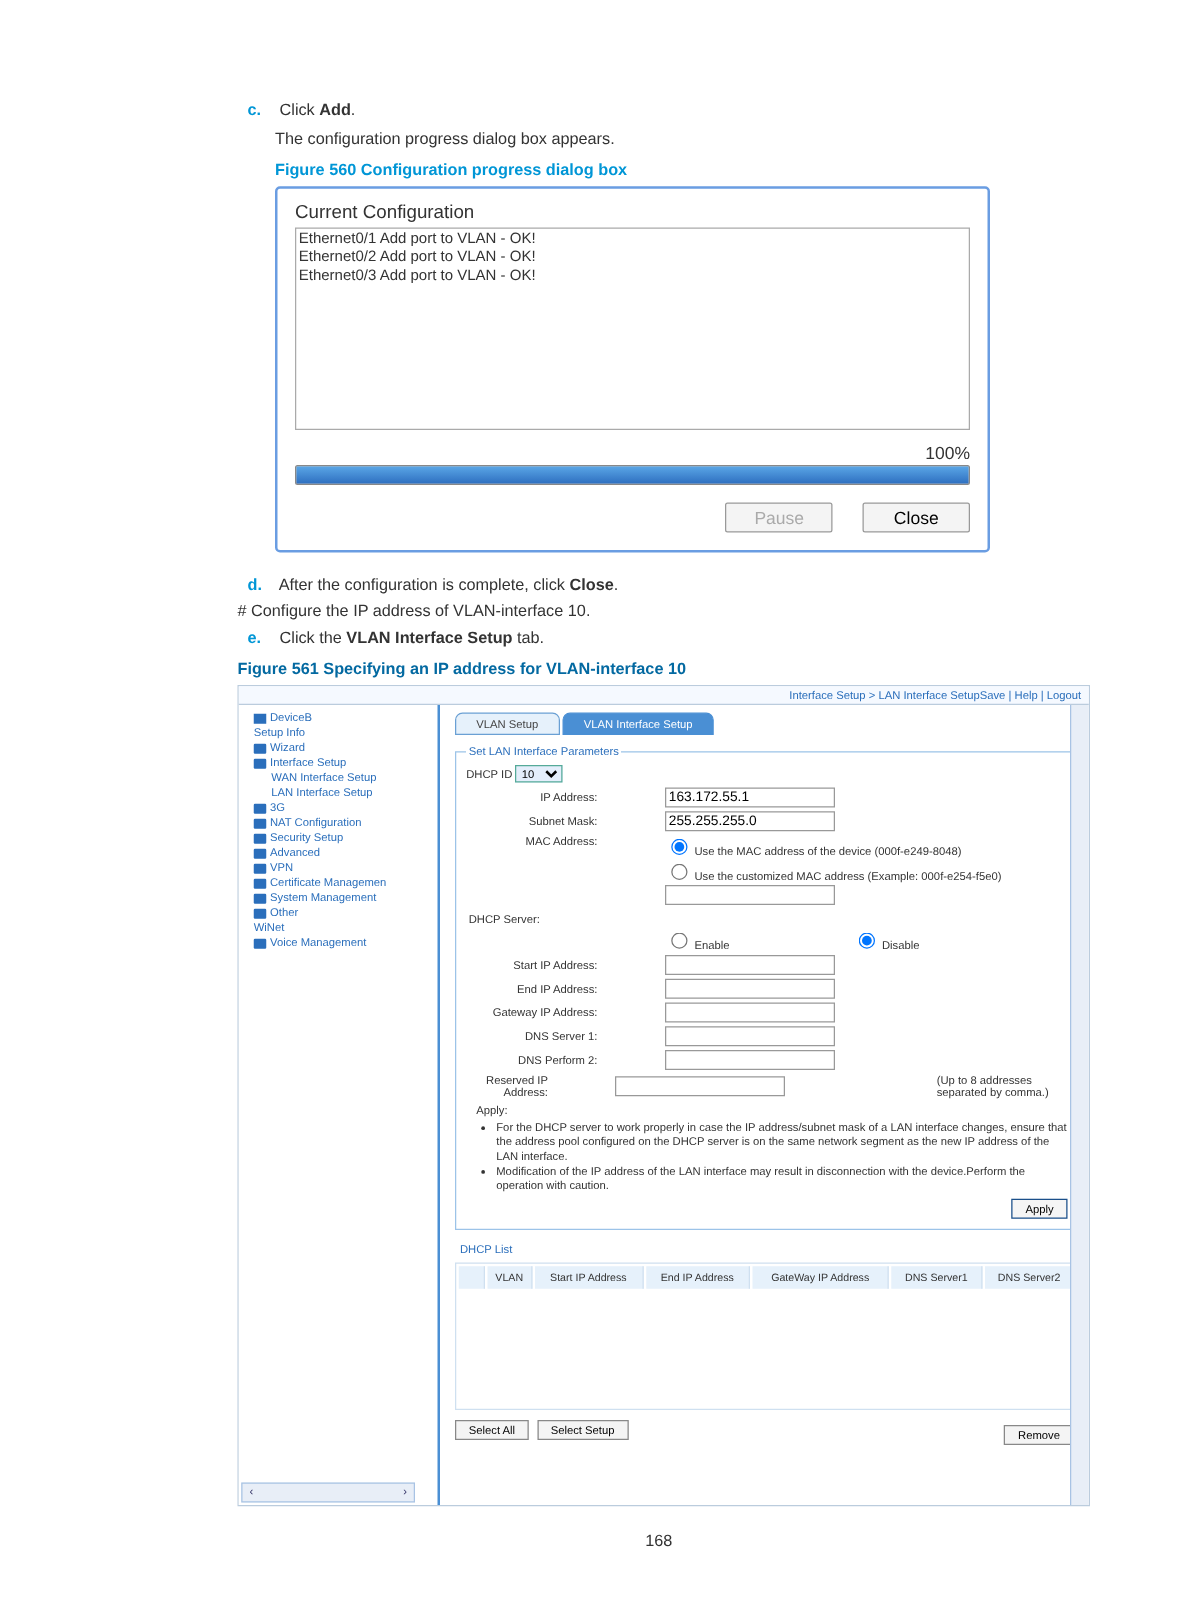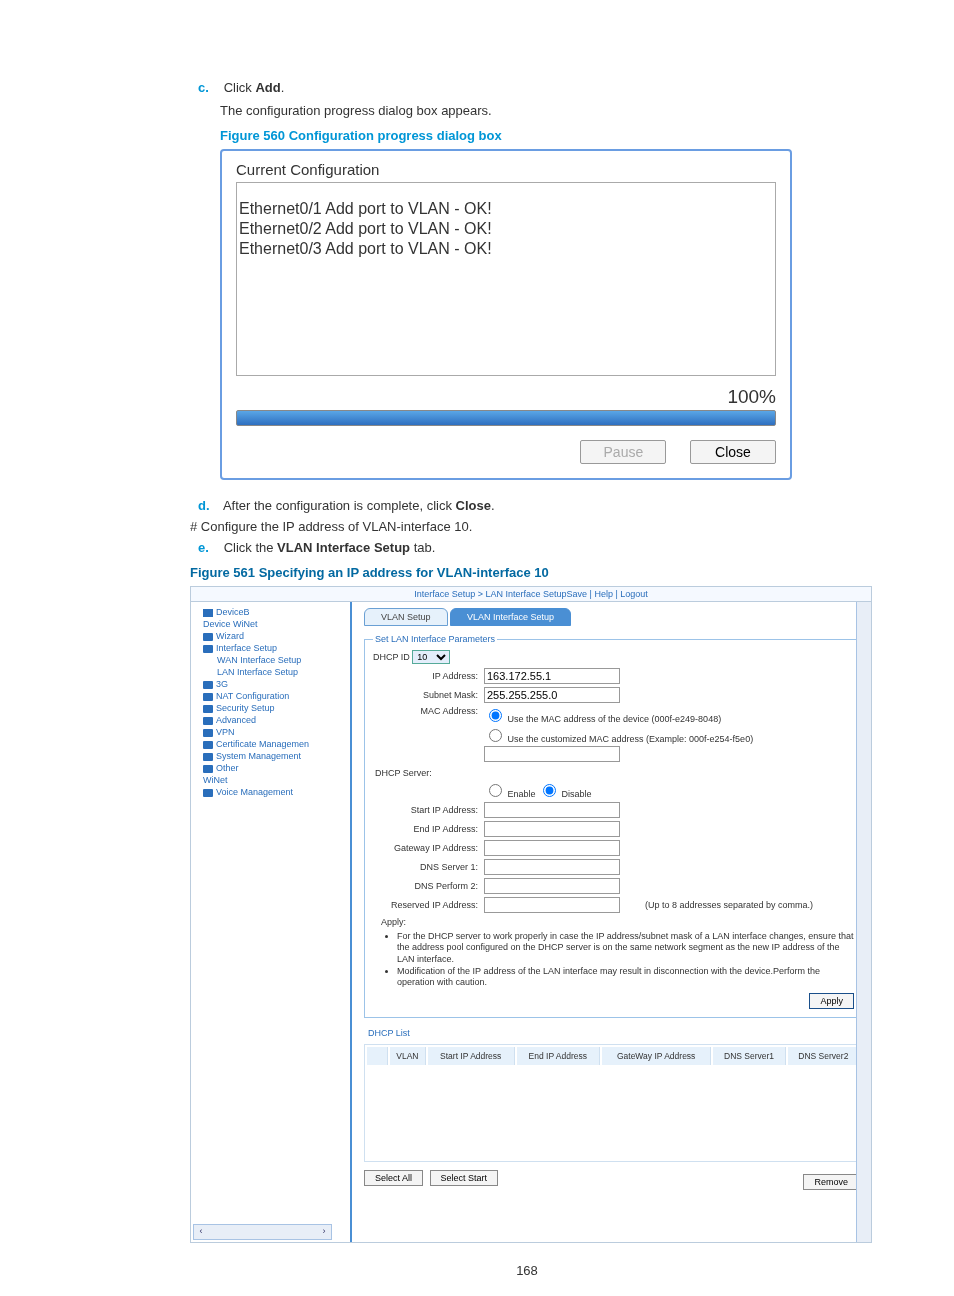--- a/index.html
+++ b/index.html
@@ -46,28 +46,28 @@
     padding: 10px 14px 14px 14px;
     background: #fff;
   }
   .dialog-title {
     font-size: 15px;
     margin-bottom: 4px;
   }
   .dialog-list {
     border: 1px solid #aaa;
     height: 160px;
-    font-size: 16px;
-    padding: 16px 2px;
+    font-size: 12px;
+    padding: 0 2px;
     line-height: 1.25;
   }
   .progress-bar-row {
     margin-top: 10px;
     text-align: right;
-    font-size: 19px;
+    font-size: 14px;
   }
   .progress-bar {
     margin-top: 2px;
     height: 14px;
     border: 1px solid #888;
     background: linear-gradient(#5aa6e6, #2e6fc0);
     border-radius: 2px;
   }
   .dialog-buttons {
     text-align: right;
@@ -88,21 +88,21 @@
   .app-frame {
     margin-left: 0;
     width: 680px;
     font-size: 9px;
     border: 1px solid #bcd;
   }
   .app-top {
     background: #f5f9ff;
     color: #2a6ebb;
     display: flex;
-    justify-content: center;
+    justify-content: flex-end;
     padding: 2px 6px;
     border-bottom: 1px solid #bcd;
   }
   .app-body {
     display: flex;
     height: 640px;
   }
   .sidebar {
     width: 155px;
     border-right: 2px solid #4a8fd4;
@@ -145,21 +145,21 @@
     color: #fff;
     border-color: #4a8fd4;
   }
   fieldset.params {
     border: 1px solid #9cc3e8;
     padding: 6px 8px 8px 8px;
     margin: 0 0 10px 0;
     font-size: 9px;
   }
   fieldset.params legend { color:#2a6ebb; font-size:9px; padding: 0 2px;}
-  .frow { display:flex; align-items:center; margin:3px 0; }
+  .frow { display:flex; align-items:center; margin:3px 0;gap:48px; }
   .flabel { width:105px; text-align:right; padding-right:6px; }
   .vlanid-row { margin-bottom:4px; }
   .vlanid-row select {
     font-size:9px; width:38px; background:#e4eefb; border:1px solid #5a9;
   }
   .tinput {
     width:130px; height:14px; font-size:11px; border:1px solid #999;
     padding: 0 2px;
   }
   .radio-col { display:flex; flex-direction:column; gap:2px; font-size:9px;}
@@ -250,21 +250,21 @@
   <div class="figure-caption2">Figure 561 Specifying an IP address for VLAN-interface 10</div>
 
   <div class="app-frame">
     <div class="app-top">
       <span>Interface Setup &gt; LAN Interface Setup</span>
       <span>Save | Help | Logout</span>
     </div>
     <div class="app-body">
       <div class="sidebar">
         <div class="tree-item tree-root"><span class="ic ic-user"></span><span>DeviceB</span></div>
-        <div class="tree-item"><span>Device WiNet</span></div>
+        <div class="tree-item"><span>Setup Info</span></div>
         <div class="tree-item"><span class="ic ic-folder"></span><span>Wizard</span></div>
         <div class="tree-item"><span class="ic ic-folder"></span><span>Interface Setup</span></div>
         <div class="tree-item l2"><span>WAN Interface Setup</span></div>
         <div class="tree-item l2"><span>LAN Interface Setup</span></div>
         <div class="tree-item"><span class="ic ic-folder"></span><span>3G</span></div>
         <div class="tree-item"><span class="ic ic-folder"></span><span>NAT Configuration</span></div>
         <div class="tree-item"><span class="ic ic-folder"></span><span>Security Setup</span></div>
         <div class="tree-item"><span class="ic ic-folder"></span><span>Advanced</span></div>
         <div class="tree-item"><span class="ic ic-folder"></span><span>VPN</span></div>
         <div class="tree-item"><span class="ic ic-folder"></span><span>Certificate Managemen</span></div>
@@ -364,21 +364,21 @@
             </thead>
           <tbody>
               <tr>
                 <td colspan="7"></td>
               </tr>
             </tbody>
         </table>
 
         <div class="sel-btns">
           <button>Select All</button>
-          <button>Select Start</button>
+          <button>Select Setup</button>
           <button class="remove-btn">Remove</button>
         </div>
 
         <div class="vscroll"></div>
       </div>
     </div>
   </div>
 
   <div class="page-num">168</div>
 </div>

